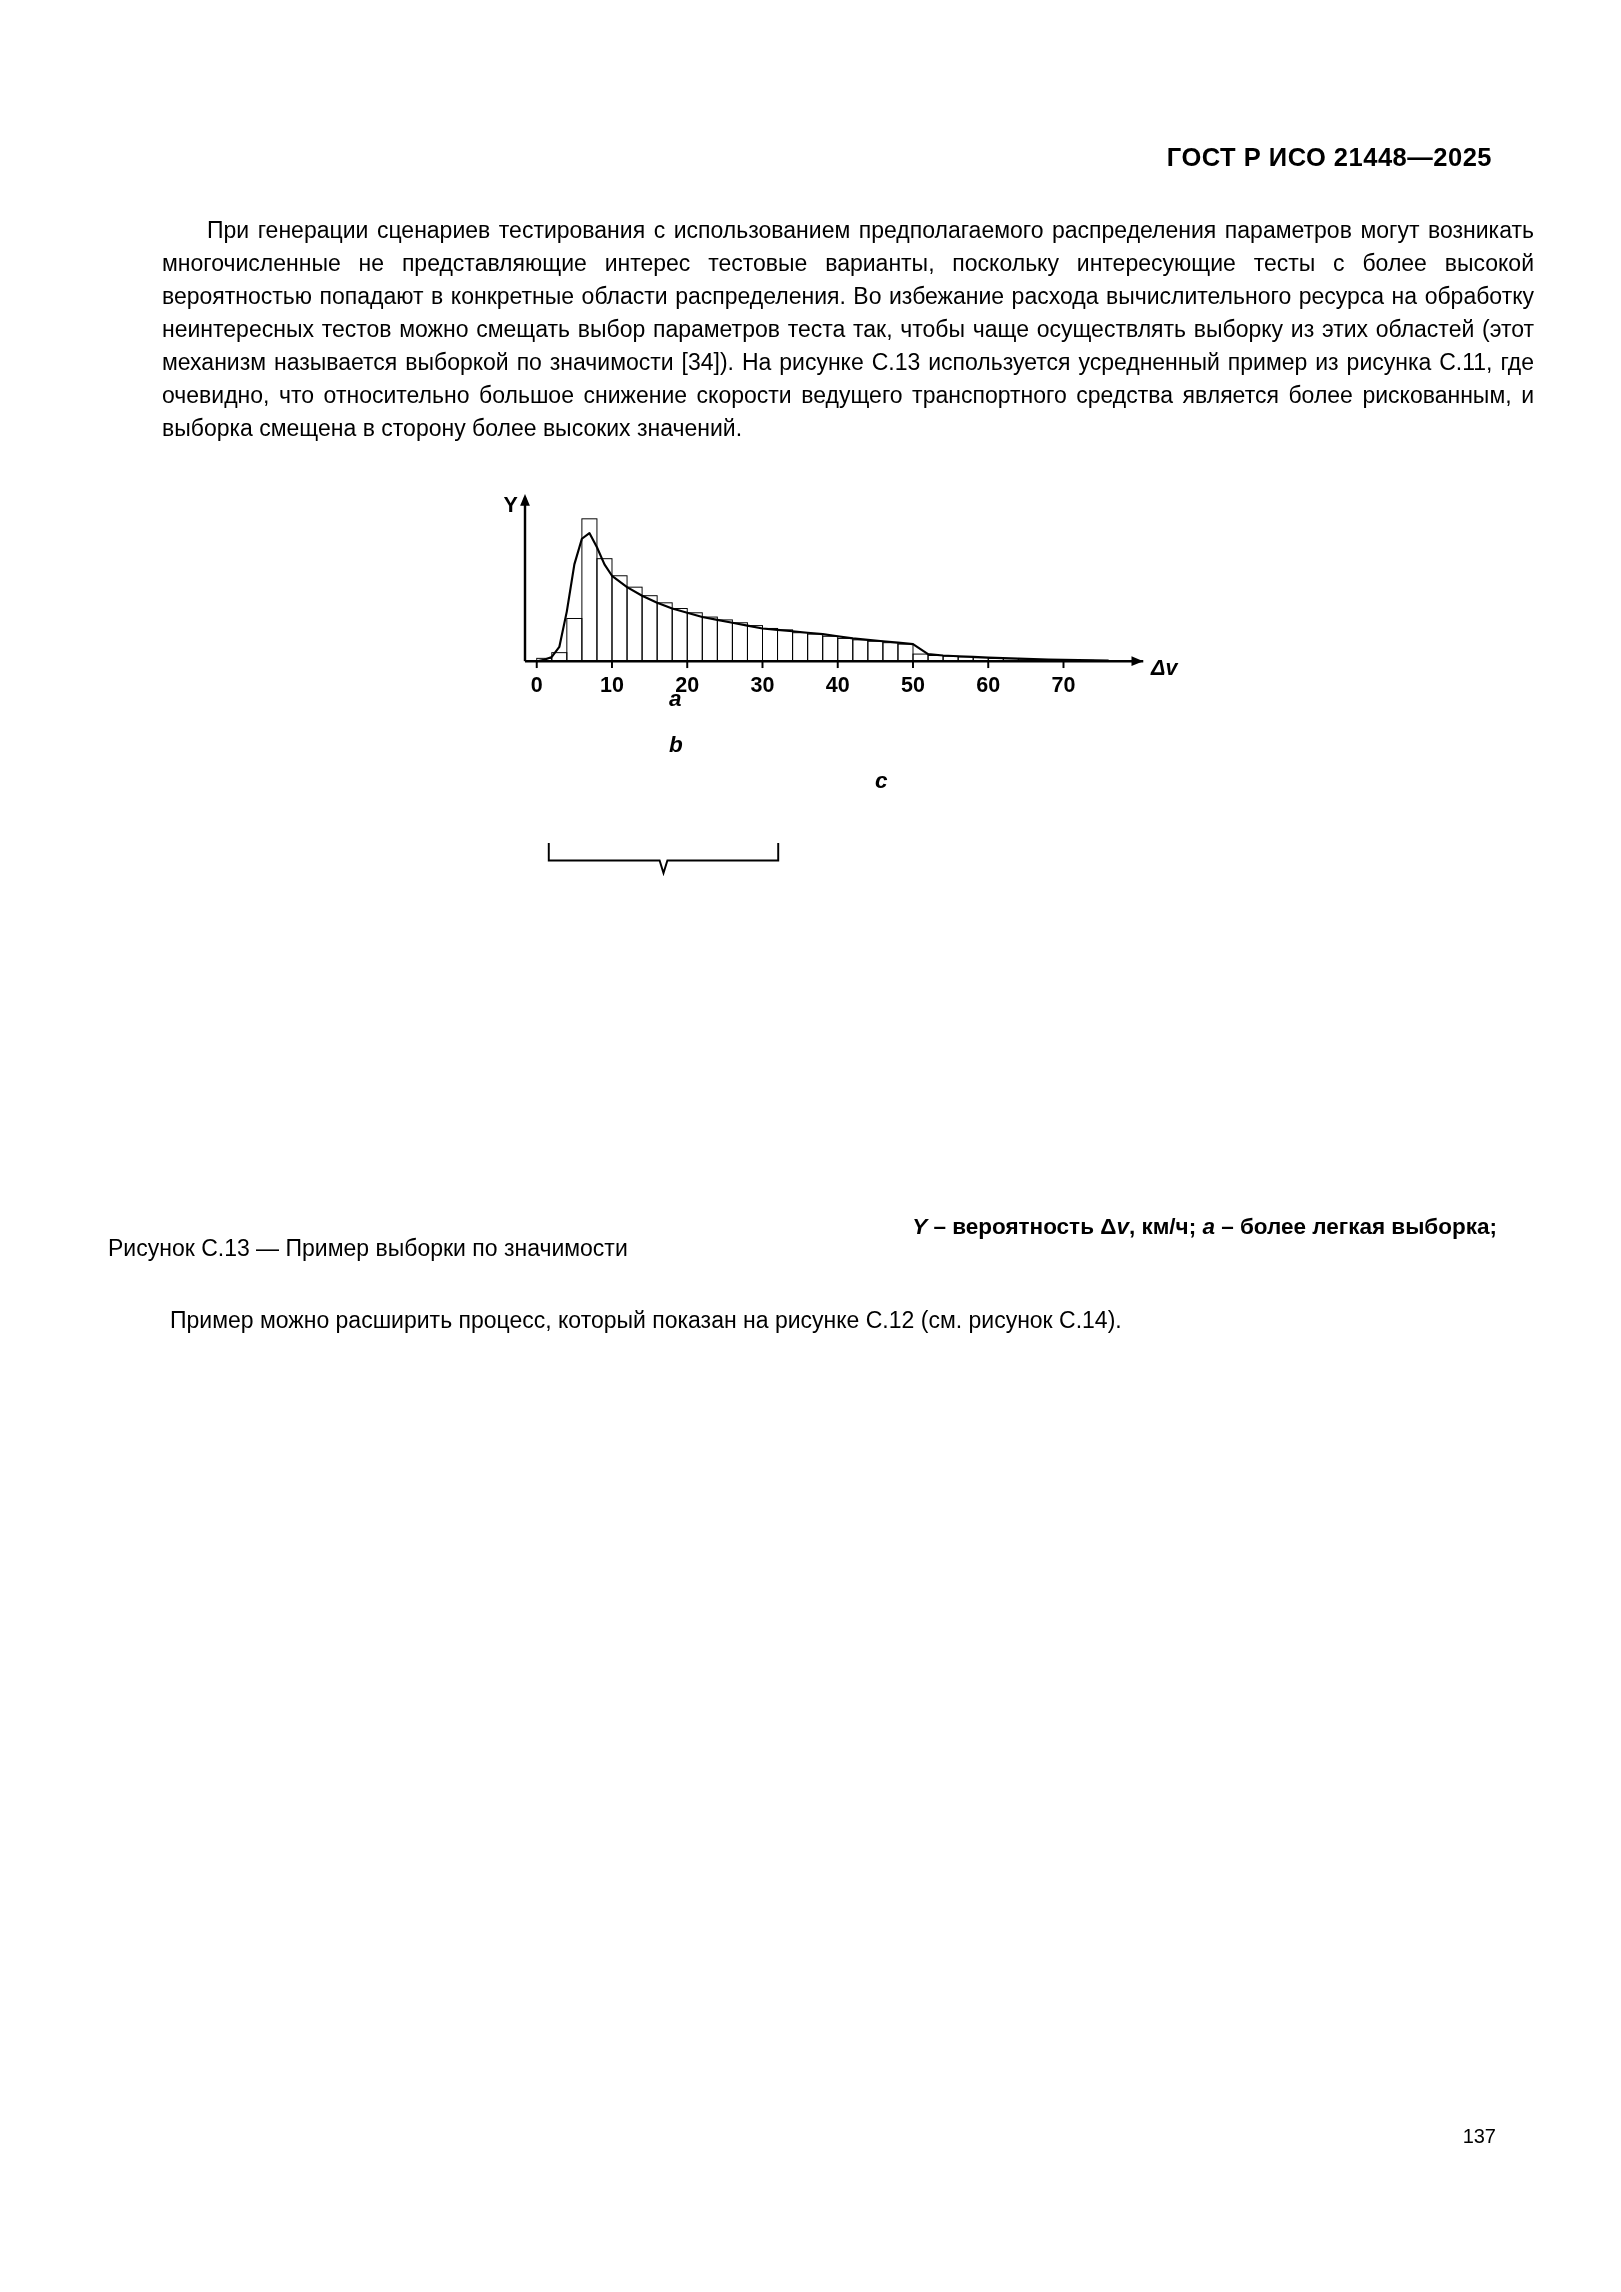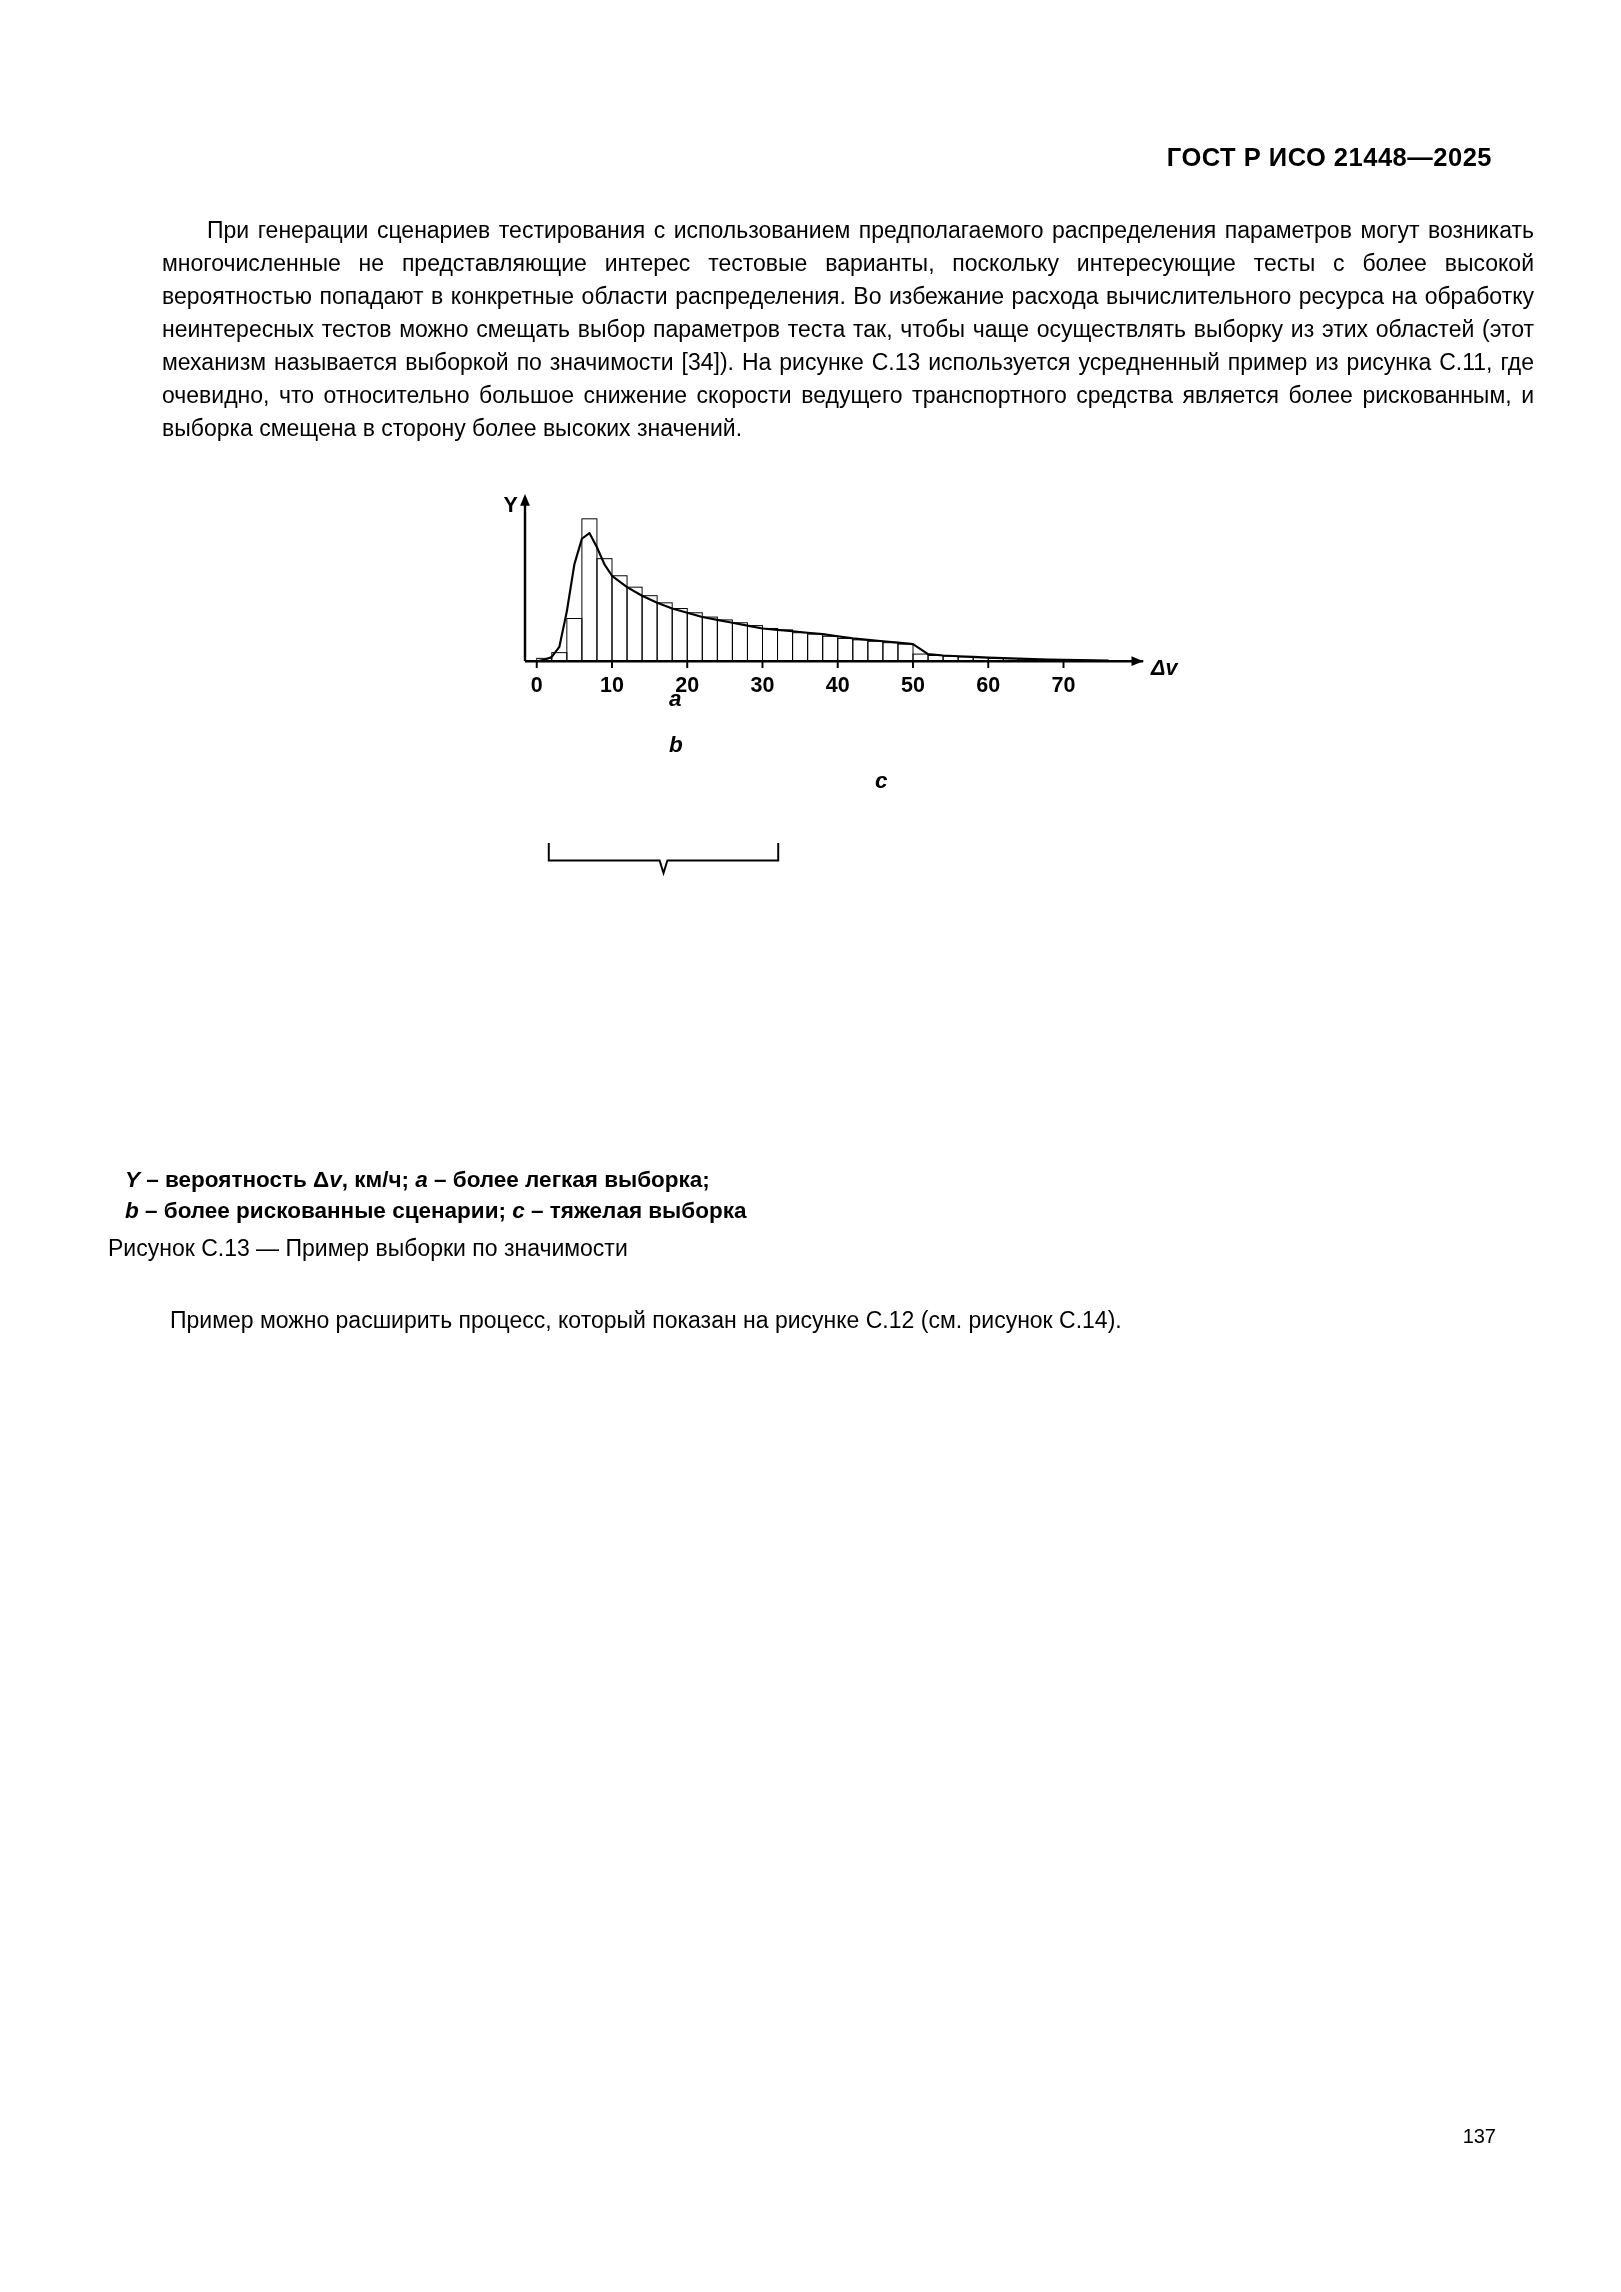--- a/index.html
+++ b/index.html
@@ -77,23 +77,23 @@
   .bracket {
     position: absolute;
     left: 421px;
     top: 351px;
     width: 235px;
     height: 35px;
   }
   .caption-key {
     position: absolute;
     left: 125px;
-    top: 1164px;
-    width: 1372px;
-    text-align: left;
+    top: 1211px;
+    width: 1372px;
+    text-align: right;
     font-size: 22.5px;
     font-weight: bold;
     line-height: 31px;
   }
   .caption-key i {
     font-style: italic;
   }
   .fig-caption {
     position: absolute;
     left: 108px;
@@ -212,23 +212,20 @@
         <path d="M2,2 L2,20 L116,20 L120,33 L124,20 L238,20 L238,2" fill="none" stroke="#000000" stroke-width="2"></path>
       </svg>
     </div>
 
   </div>
 
   <div class="caption-key">
     <div>
       <i>Y</i><span> – вероятность Δ</span><i>v</i><span>, км/ч; </span><i>a</i><span> – более легкая выборка;</span>
     </div>
-    <div>
-      <i>b</i><span> – более рискованные сценарии; </span><i>c</i><span> – тяжелая выборка</span>
-    </div>
   </div>
 
   <div class="fig-caption">Рисунок С.13 — Пример выборки по значимости</div>
 
   <div class="after-text">
     <p>Пример можно расширить процесс, который показан на рисунке С.12 (см. рисунок С.14).</p>
   </div>
 
   <div class="page-number">137</div>
 

